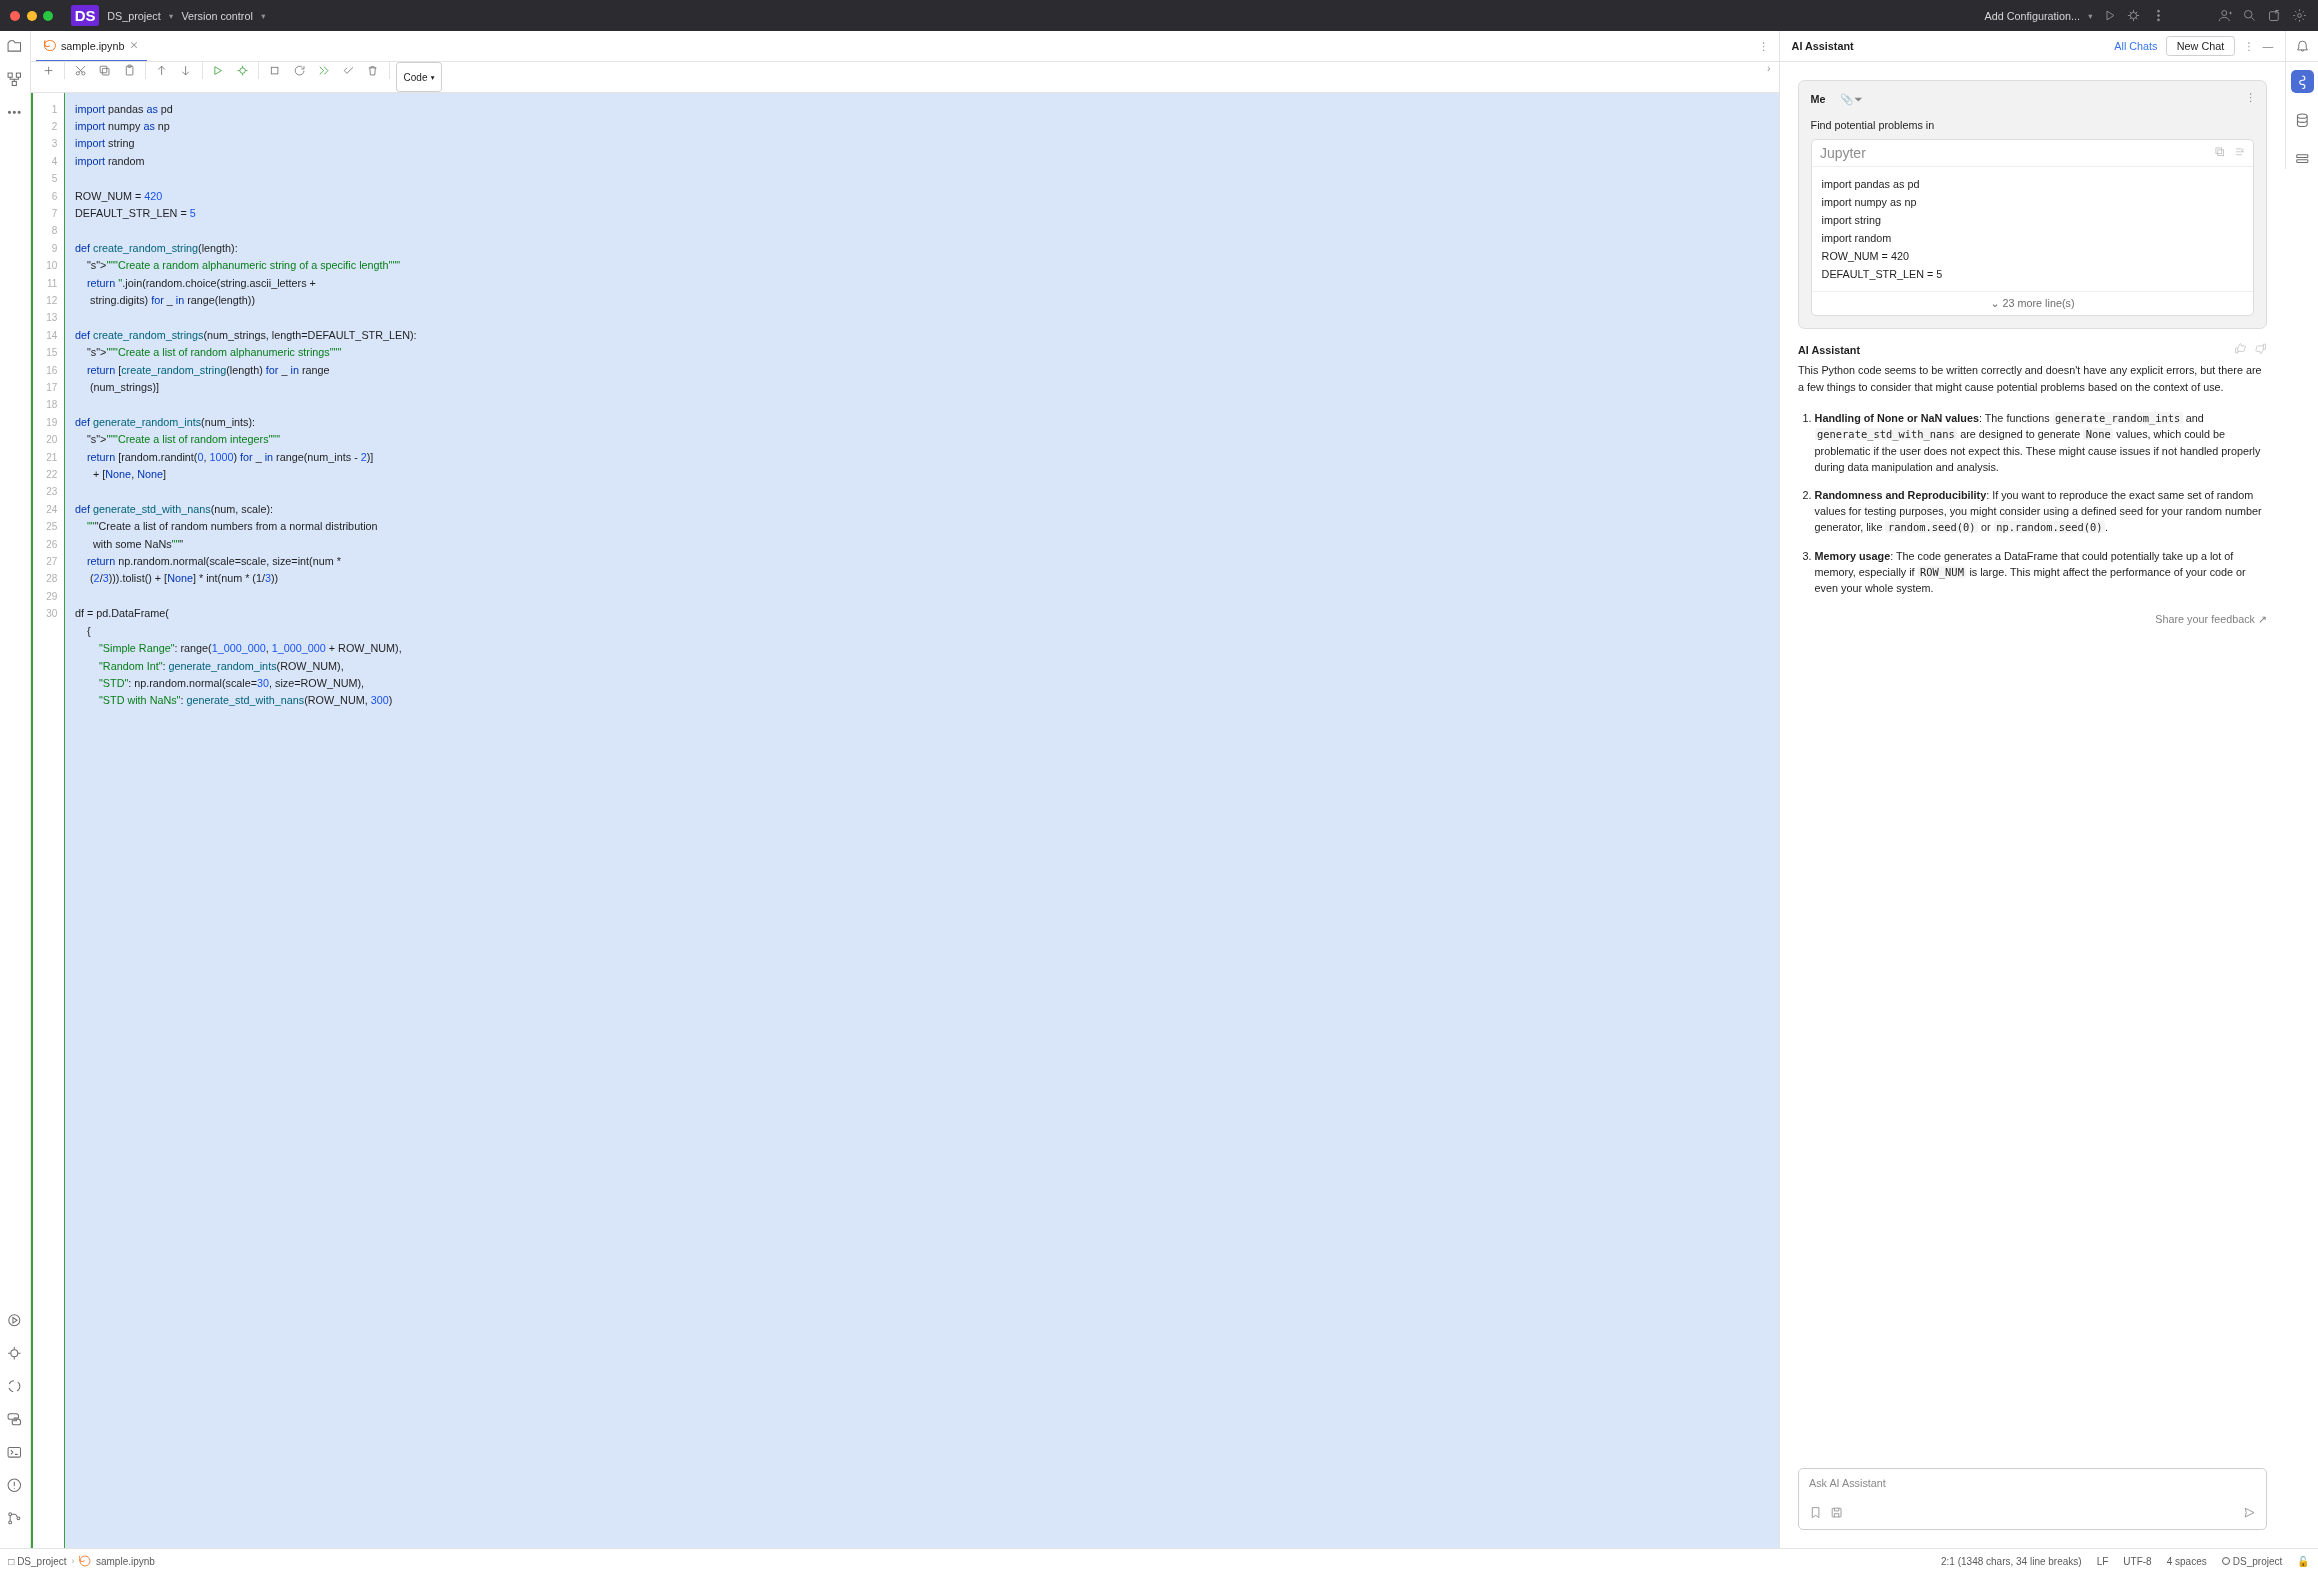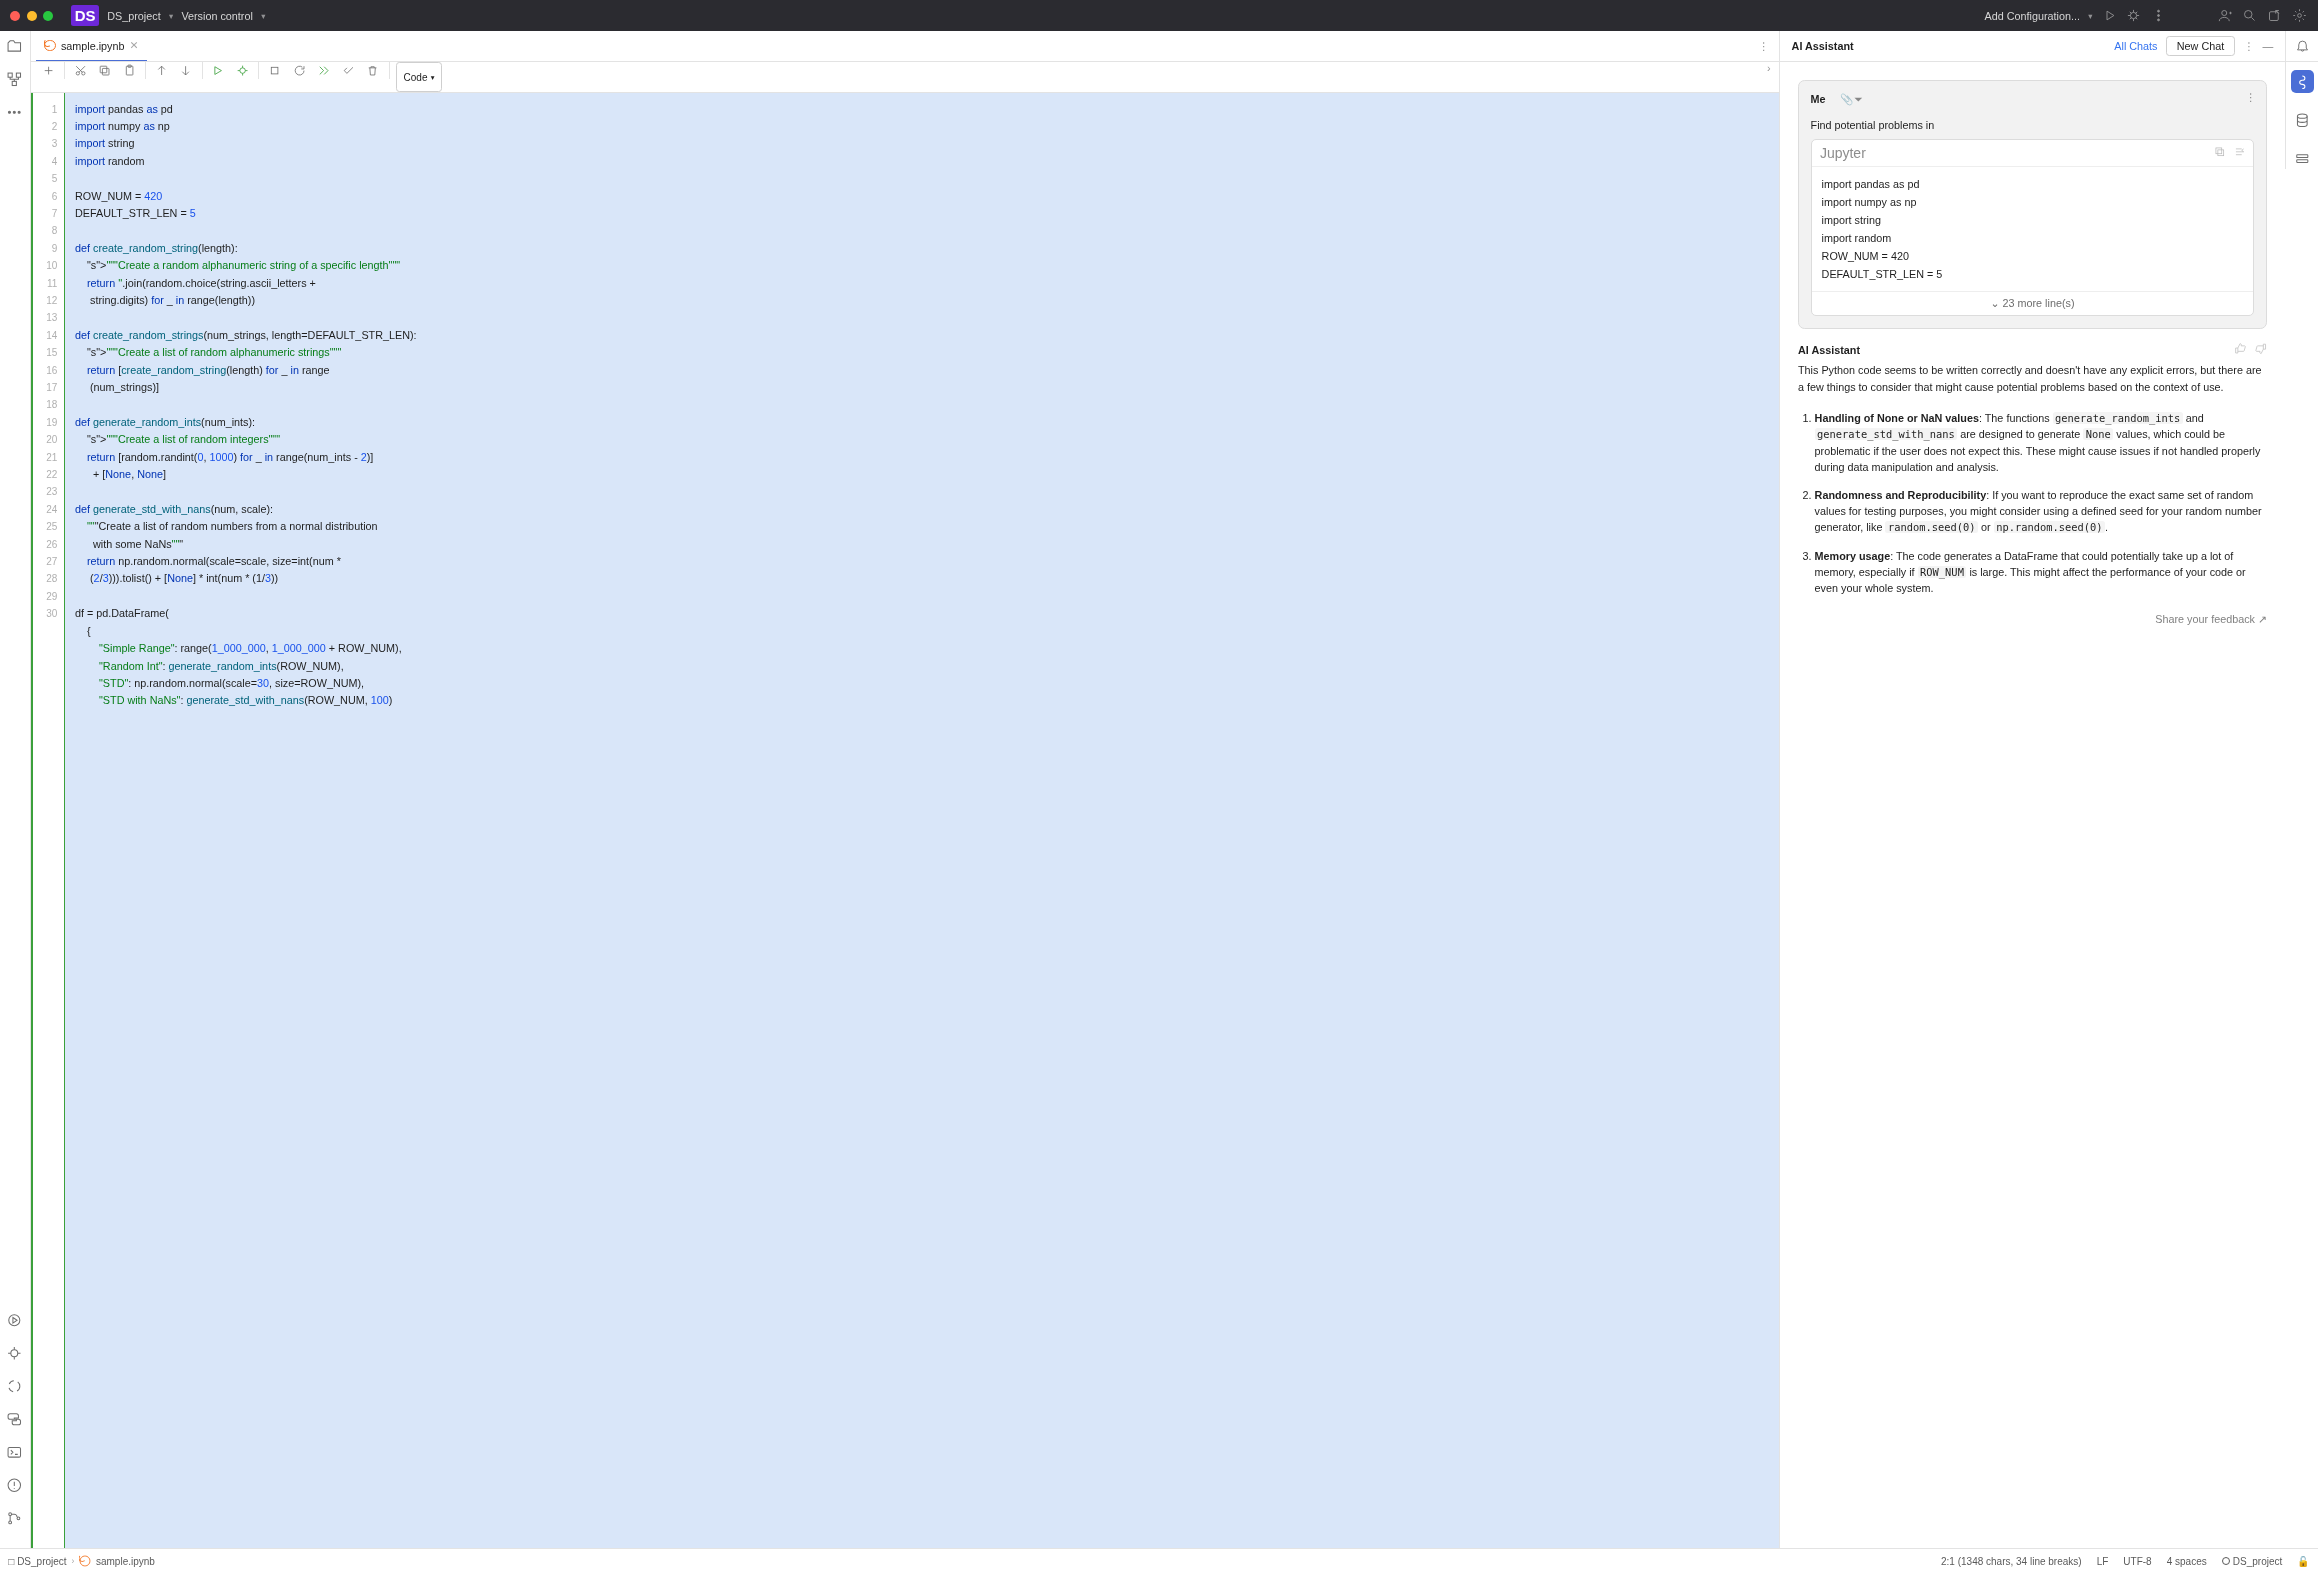--- a/index.html
+++ b/index.html
@@ -369,21 +369,21 @@
     <span class="sn">""</span>"Create a list of random numbers from a normal distribution
       with some NaNs<span class="sn">""</span>"
     <span class="k">return</span> np.random.normal(scale=scale, size=int(num *
      (<span class="n">2</span>/<span class="n">3</span>))).tolist() + [<span class="k">None</span>] * int(num * (1/<span class="n">3</span>))
 
 df = pd.DataFrame(
     {
         <span class="sn">"Simple Range"</span>: range(<span class="n">1_000_000</span>, <span class="n">1_000_000</span> + ROW_NUM),
         <span class="sn">"Random Int"</span>: <span class="fn">generate_random_ints</span>(ROW_NUM),
         <span class="sn">"STD"</span>: np.random.normal(scale=<span class="n">30</span>, size=ROW_NUM),
-        <span class="sn">"STD with NaNs"</span>: <span class="fn">generate_std_with_nans</span>(ROW_NUM, <span class="n">100</span>)</div>
+        <span class="sn">"STD with NaNs"</span>: <span class="fn">generate_std_with_nans</span>(ROW_NUM, <span class="n">300</span>)</div>
       </div>
     </div>
 
     <div class="ai-col">
       <div class="ai-head">
         <span class="title">AI Assistant</span>
         <div class="right">
           <span class="link">All Chats</span>
           <span class="btn">New Chat</span>
           <span style="opacity:0.5">⋮</span>
@@ -437,20 +437,35 @@
           <div class="assistant-text">This Python code seems to be written correctly and doesn't have any explicit errors, but there are a few things to consider that might cause potential problems based on the context of use.</div>
           <ol>
             <li><b>Handling of None or NaN values</b><span>: The functions </span><code class="inline">generate_random_ints</code><span> and </span><code class="inline">generate_std_with_nans</code><span> are designed to generate </span><code class="inline">None</code><span> values, which could be problematic if the user does not expect this. These might cause issues if not handled properly during data manipulation and analysis.</span></li>
             <li><b>Randomness and Reproducibility</b><span>: If you want to reproduce the exact same set of random values for testing purposes, you might consider using a defined seed for your random number generator, like </span><code class="inline">random.seed(0)</code><span> or </span><code class="inline">np.random.seed(0)</code><span>.</span></li>
             <li><b>Memory usage</b><span>: The code generates a DataFrame that could potentially take up a lot of memory, especially if </span><code class="inline">ROW_NUM</code><span> is large. This might affect the performance of your code or even your whole system.</span></li>
           </ol>
         </div>
         <div class="feedback">Share your feedback ↗</div>
       </div>
 
+      <div class="ai-input">
+        <span class="ph">Ask AI Assistant</span>
+        <div class="row">
+          <span><svg viewBox="0 0 24 24">
+                <path d="M6 3h12v18l-6-4-6 4z"></path>
+              </svg></span>
+          <span><svg viewBox="0 0 24 24">
+                <rect x="4" y="4" width="16" height="16" rx="1"></rect>
+                <path d="M8 4v5h8V4M8 20v-6h8v6"></path>
+              </svg></span>
+          <span class="send"><svg viewBox="0 0 24 24">
+                <path d="M4 20l16-8L4 4l2 8z"></path>
+              </svg></span>
+        </div>
+      </div>
     </div>
 
     <div style="display:flex; flex-direction:column;">
       <div style="height:31px; display:flex; align-items:center; justify-content:center; border-bottom:0.8px solid #e3e3e3; border-left:0.8px solid #e3e3e3; width:33px;">
         <span><svg viewBox="0 0 24 24" width="15" height="15" stroke="#6e6e6e" fill="none" stroke-width="1.5">
               <path d="M6 16V11a6 6 0 1112 0v5l2 3H4zM10 19a2 2 0 004 0"></path>
             </svg></span>
       </div>
       <div class="rightrail">
         <span class="ricon active">

